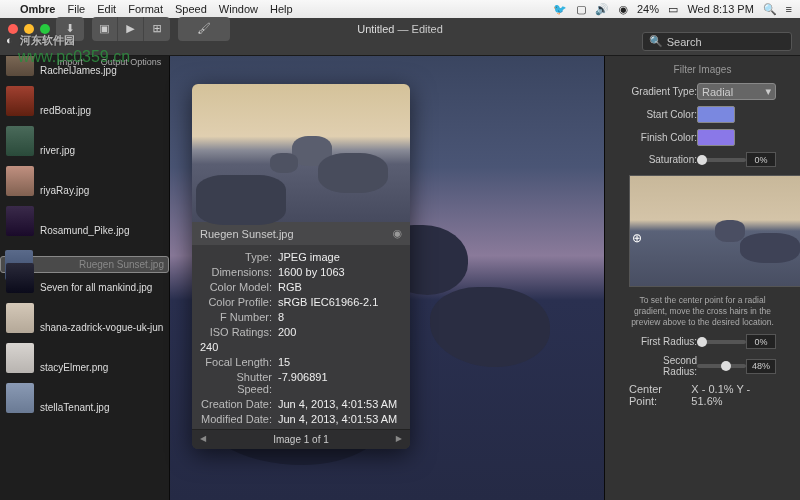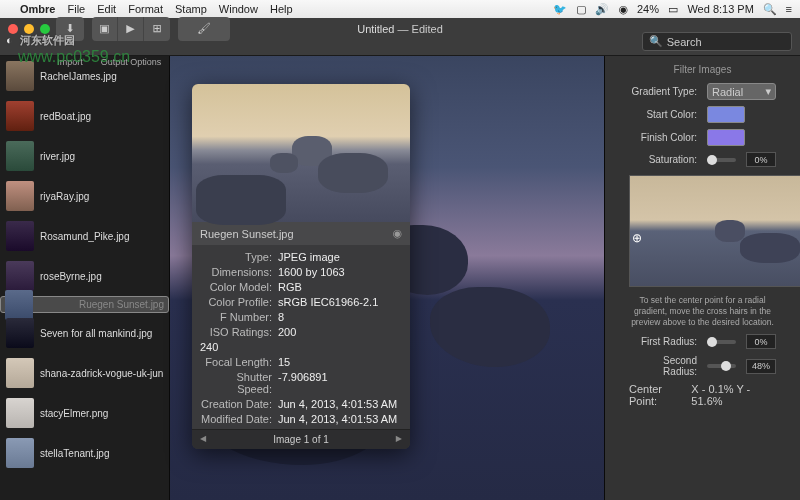--- a/index.html
+++ b/index.html
@@ -20,31 +20,31 @@
 .tlbl{font-size:9px;color:#aaa;margin-top:15px}
 .tgrp{display:flex;flex-direction:column;align-items:center;gap:1px}
 .seg{display:flex;background:#555;border-radius:4px;height:24px;margin-top:10px}
 .seg div{width:26px;display:flex;align-items:center;justify-content:center;border-right:1px solid #444}
 .seg div:last-child{border:none}
 .title{position:absolute;left:50%;transform:translateX(-50%);top:4px;font-size:12px;color:#999}
 .title b{color:#ddd;font-weight:500}
 .search{position:absolute;right:8px;top:14px;width:150px;height:19px;background:#2a2a2a;border:1px solid #555;border-radius:3px;display:flex;align-items:center;padding:0 6px;gap:4px;font-size:10px;color:#888}
 .body{display:flex;height:444px}
 .sidebar{width:170px;background:#1e1e1e;overflow:hidden;border-right:1px solid #0a0a0a}
-.row{display:flex;align-items:center;gap:6px;padding:20px 6px;height:38px}
+.row{display:flex;align-items:flex-end;gap:6px;padding:20px 6px;height:38px}
 .row.sel{background:#4a4a4a}
 .thumb{width:28px;height:30px;background:#555;border-radius:2px;flex-shrink:0;background-size:cover;background-position:center}
 .row span{font-size:10px;color:#ddd;white-space:nowrap;overflow:hidden}
 .row.sel span{color:#888}
 .canvas{flex:1;background:#1a1a1a;position:relative;display:flex;align-items:center;justify-content:center}
 .mainimg{width:100%;height:100%;background:linear-gradient(180deg,#3a4560 0%,#4a5575 25%,#8a7a9a 45%,#2a3050 55%,#252a45 100%);position:relative}
 .rock{position:absolute;border-radius:40% 50% 45% 55%;background:#2a2d42}
 .inspector{width:196px;background:#333;border-left:1px solid #0a0a0a;padding:6px 24px;display:flex;flex-direction:column;gap:6px;font-size:10px}
 .ihdr{text-align:center;color:#999;font-size:10px;padding:2px}
-.irow{display:flex;align-items:center;gap:10px}
+.irow{display:flex;align-items:center;gap:0}
 .irow label{width:68px;text-align:right;color:#ccc;font-size:10px}
 .sel{flex:1;height:17px;background:#666;border:1px solid #888;border-radius:3px;font-size:10px;padding:0 4px;display:flex;align-items:center;justify-content:space-between}
 .swatch{width:38px;height:17px;border:1px solid #888;border-radius:2px}
 .slider{flex:1;height:4px;background:#555;border-radius:2px;position:relative}
 .knob{position:absolute;width:10px;height:10px;background:#ddd;border-radius:50%;top:-3px}
 .pct{width:30px;height:15px;background:#222;border:1px solid #555;font-size:9px;display:flex;align-items:center;justify-content:center}
 .preview{width:180px;height:112px;background:linear-gradient(180deg,#c8b89a 0%,#d4c4a8 40%,#5a6278 50%,#484e62 100%);border:1px solid #555;margin:2px 0;position:relative}
 .preview::after{content:"⊕";position:absolute;left:2px;top:50%;color:#fff;font-size:12px}
 .hint{font-size:8.5px;color:#aaa;text-align:center;line-height:1.3;padding:0 2px}
 .popup{position:absolute;left:192px;top:84px;width:218px;background:#3a3a3c;border-radius:6px;box-shadow:0 6px 24px rgba(0,0,0,.6);z-index:40;overflow:hidden}
@@ -72,21 +72,21 @@
 </head>
 <body>
 
 <div class="menubar">
   <div class="ml">
     <span class="apple"></span>
     <span style="font-weight:600">Ombre</span>
     <span>File</span>
     <span>Edit</span>
     <span>Format</span>
-    <span>Stamp</span>
+    <span>Speed</span>
     <span>Window</span>
     <span>Help</span>
   </div>
   <div class="mr">
     <span style="color:#1da1f2">🐦</span>
     <span>▢</span>
     <span>🔊</span>
     <span>◉</span>
     <span>24%</span>
     <span>▭</span>
@@ -144,24 +144,20 @@
         <span>river.jpg</span>
       </div>
       <div class="row">
         <div class="thumb th4"></div>
         <span>riyaRay.jpg</span>
       </div>
       <div class="row">
         <div class="thumb th5"></div>
         <span>Rosamund_Pike.jpg</span>
       </div>
-      <div class="row">
-        <div class="thumb th6"></div>
-        <span>roseByrne.jpg</span>
-      </div>
       <div class="row sel">
         <div class="thumb th7"></div>
         <span>Ruegen Sunset.jpg</span>
       </div>
       <div class="row">
         <div class="thumb th8"></div>
         <span>Seven for all mankind.jpg</span>
       </div>
       <div class="row">
         <div class="thumb th9"></div>

